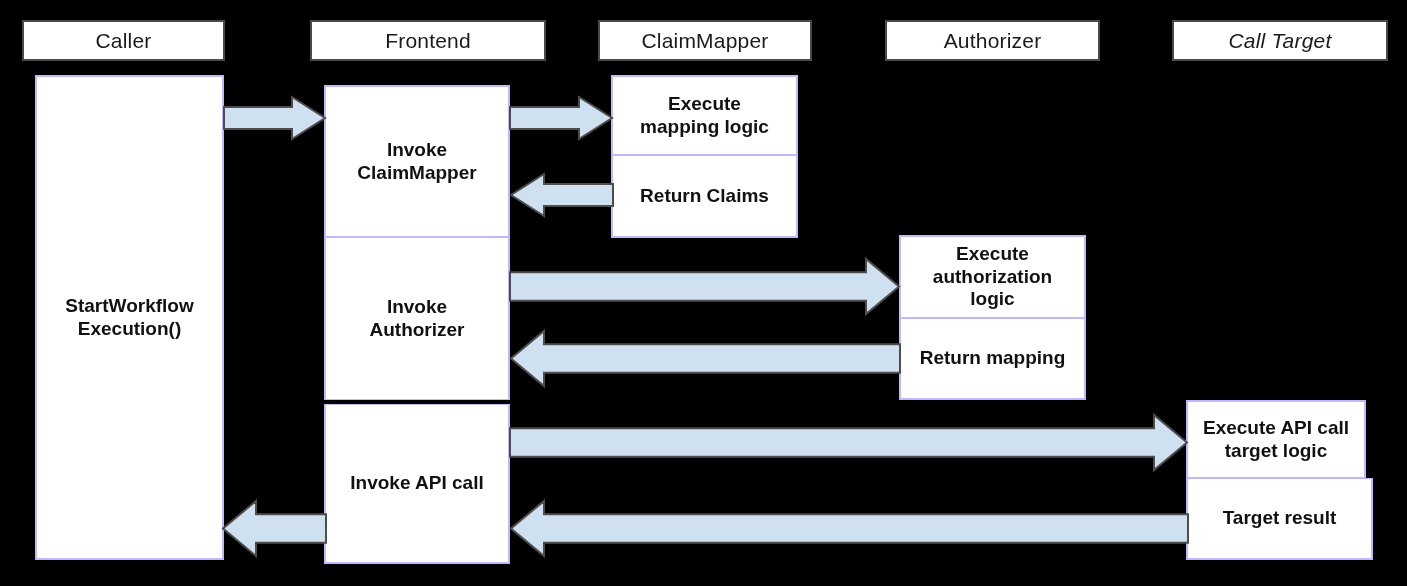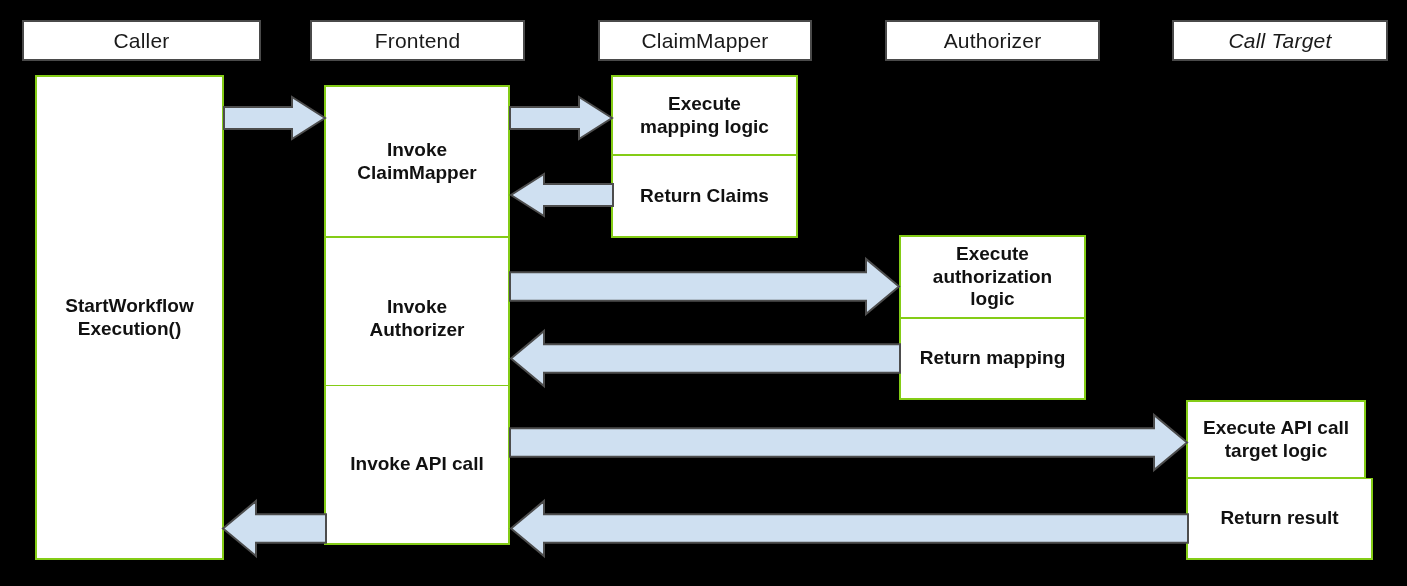--- a/index.html
+++ b/index.html
@@ -36,21 +36,21 @@
     color: #1a1a1a;
     letter-spacing: 0.2px;
     line-height: 1;
     white-space: nowrap;
   }
 
   
   .activation {
     position: absolute;
     background: #ffffff;
-    border: 2px solid #84cc16;
+    border: 2px solid #c4b5fd;
     box-sizing: border-box;
     display: flex;
     align-items: center;
     justify-content: center;
     text-align: center;
   }
   .activation.seg-top    { border-bottom-width: 1px; }
   .activation.seg-mid    { border-top-width: 1px; border-bottom-width: 1px; }
   .activation.seg-bottom { border-top-width: 1px; align-items: center; }
 
@@ -79,24 +79,24 @@
     stroke: #4d4d4d;
     stroke-width: 2;
     stroke-linejoin: miter;
   }
 </style>
 </head>
 <body>
 
 <div id="diagram-root">
   <div id="participants-layer">
-      <div class="participant-header" style="left: 22px; top: 20px; width: 239px; height: 41px;">
+      <div class="participant-header" style="left: 22px; top: 20px; width: 203px; height: 41px;">
         <span class="participant-label">Caller</span>
       </div>
-      <div class="participant-header" style="left: 310px; top: 20px; width: 215px; height: 41px;">
+      <div class="participant-header" style="left: 310px; top: 20px; width: 236px; height: 41px;">
         <span class="participant-label">Frontend</span>
       </div>
       <div class="participant-header" style="left: 598px; top: 20px; width: 214px; height: 41px;">
         <span class="participant-label">ClaimMapper</span>
       </div>
       <div class="participant-header" style="left: 885px; top: 20px; width: 215px; height: 41px;">
         <span class="participant-label">Authorizer</span>
       </div>
       <div class="participant-header" style="left: 1172px; top: 20px; width: 216px; height: 41px; font-style: italic;">
         <span class="participant-label">Call Target</span>
@@ -108,21 +108,21 @@
 Execution()</span>
       </div>
       <div class="activation seg-top" style="left: 324px; top: 85px; width: 186px; height: 152px;">
         <span class="activation-label">Invoke
 ClaimMapper</span>
       </div>
       <div class="activation seg-mid" style="left: 324px; top: 237px; width: 186px; height: 163px;">
         <span class="activation-label">Invoke
 Authorizer</span>
       </div>
-      <div class="activation seg-bottom" style="left: 324px; top: 385px; width: 186px; height: 160px;">
+      <div class="activation seg-bottom" style="left: 324px; top: 404px; width: 186px; height: 160px;">
         <span class="activation-label">Invoke API call</span>
       </div>
       <div class="activation seg-top" style="left: 611px; top: 75px; width: 187px; height: 80px;">
         <span class="activation-label">Execute
 mapping logic</span>
       </div>
       <div class="activation seg-bottom" style="left: 611px; top: 155px; width: 187px; height: 83px;">
         <span class="activation-label">Return Claims</span>
       </div>
       <div class="activation seg-top" style="left: 899px; top: 235px; width: 187px; height: 83px;">
@@ -131,21 +131,21 @@
 logic</span>
       </div>
       <div class="activation seg-bottom" style="left: 899px; top: 318px; width: 187px; height: 82px;">
         <span class="activation-label">Return mapping</span>
       </div>
       <div class="activation seg-top" style="left: 1186px; top: 400px; width: 180px; height: 78px;">
         <span class="activation-label">Execute API call
 target logic</span>
       </div>
       <div class="activation seg-bottom" style="left: 1186px; top: 478px; width: 187px; height: 82px;">
-        <span class="activation-label">Return result</span>
+        <span class="activation-label">Target result</span>
       </div>
     </div>
   <div id="messages-layer">
       <div class="block-arrow" style="left: 224px; top: 96px; width: 102px; height: 44px;">
         <svg viewBox="0 0 102 44" preserveAspectRatio="none">
           <polygon class="arrow-shape" points="0,11 68,11 68,1 101,22 68,43 68,33 0,33"></polygon>
         </svg>
       </div>
       <div class="block-arrow" style="left: 510px; top: 96px; width: 103px; height: 44px;">
         <svg viewBox="0 0 103 44" preserveAspectRatio="none">

